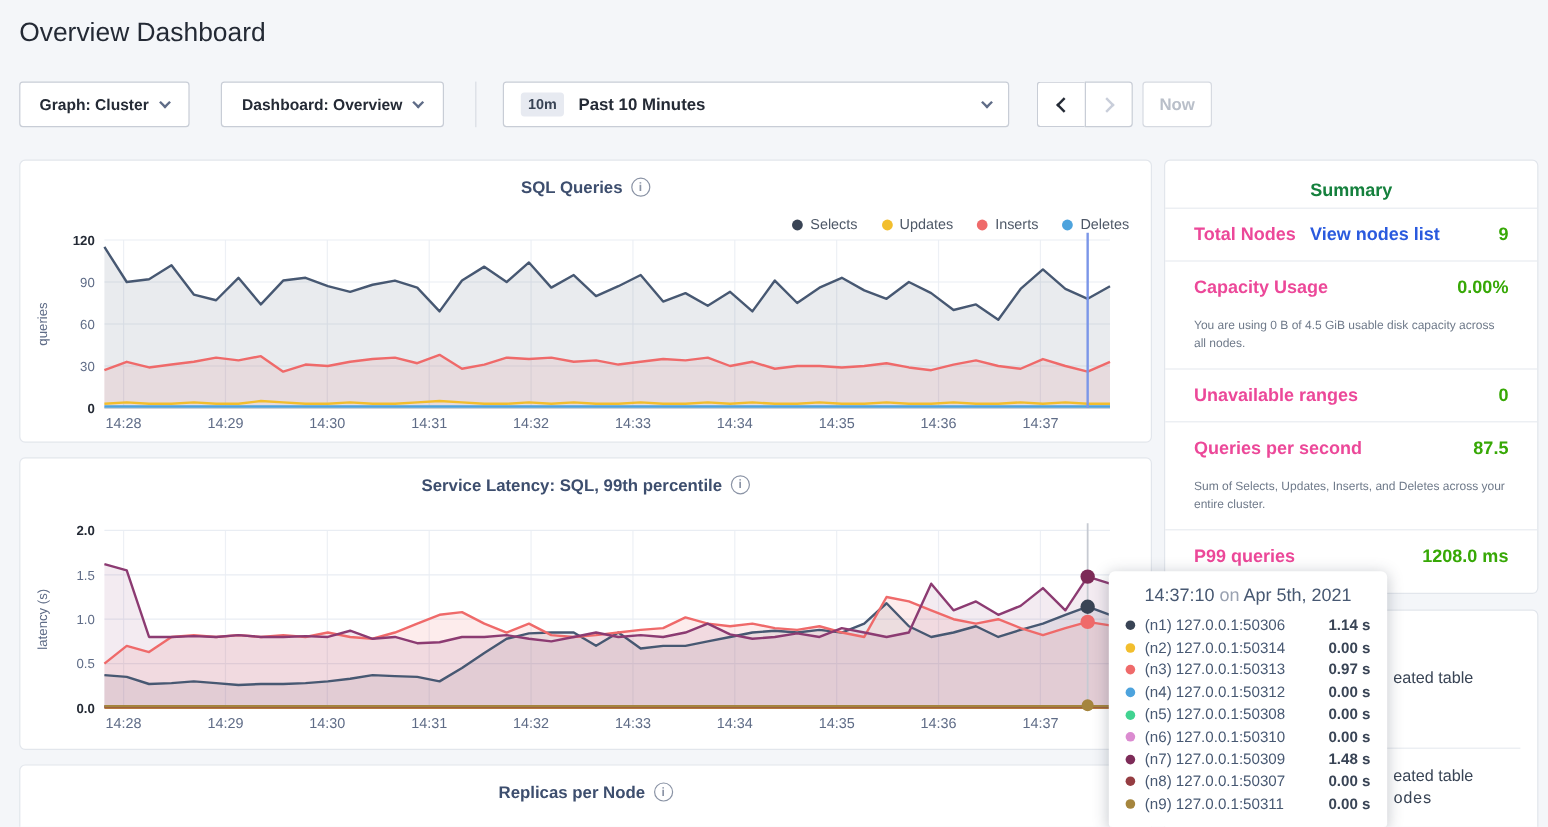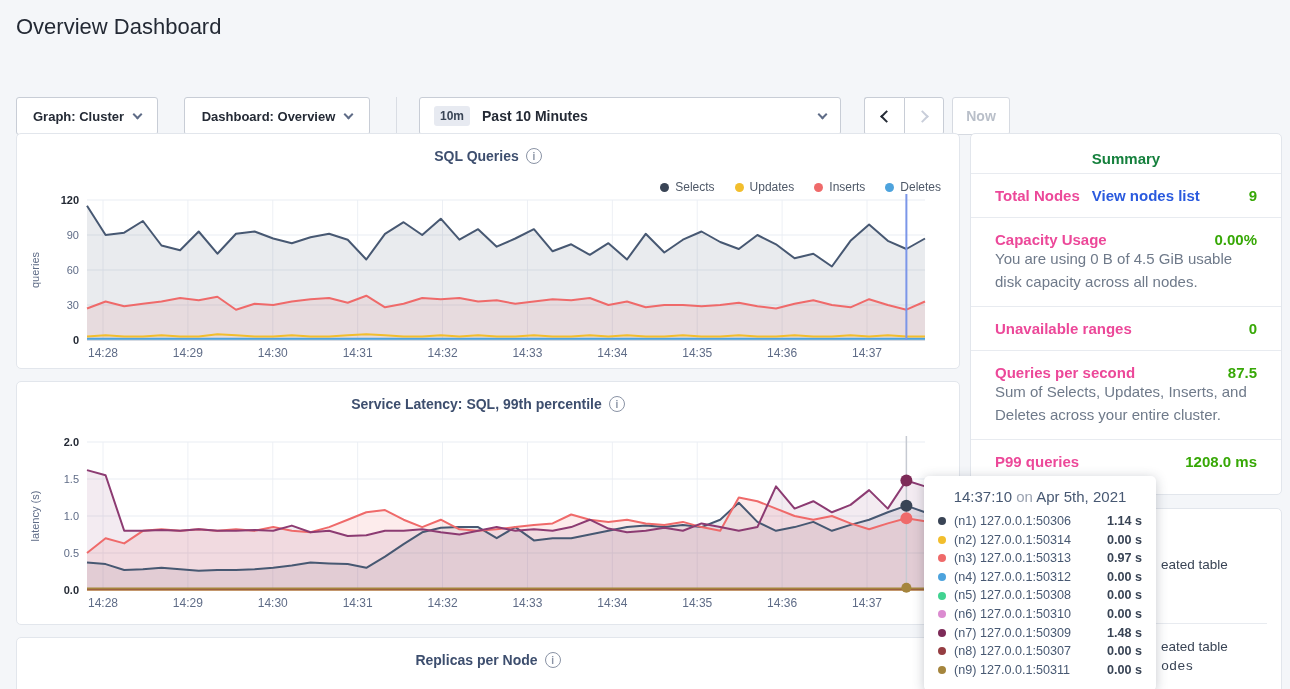--- a/index.html
+++ b/index.html
@@ -1,21 +1,21 @@
 <!DOCTYPE html>
 <html><head>
 <meta charset="utf-8">
 <style>
   * { margin:0; padding:0; box-sizing:border-box; }
   html,body { width:1290px; height:689px; overflow:hidden; background:#F4F6F9;
               font-family:"Liberation Sans", sans-serif; color:#242A35; position:relative; }
   .page-title { position:absolute; left:16px; top:14px; font-size:22px; font-weight:500; color:#242A35; }
 
   
-  .controls { position:absolute; left:0; top:68px; width:1290px; height:38px;margin-top:29px; }
+  .controls { position:absolute; left:0; top:68px; width:1290px; height:38px; }
   .dd { position:absolute; height:38px; background:#fff; border:1px solid #C8CDD6; border-radius:3px;
         display:flex; align-items:center; justify-content:center; gap:10px; font-size:13px; font-weight:700;
         color:#242A35; cursor:pointer; }
   .chev { width:7px; height:7px; border-right:2px solid #5F6C87; border-bottom:2px solid #5F6C87;
           transform:rotate(45deg); margin-top:-4px; }
   .vdivider { position:absolute; left:396px; top:0; width:1px; height:38px; background:#D9DDE4; }
   .timesel { position:absolute; left:419px; top:0; width:422px; height:38px; background:#fff;
              border:1px solid #C8CDD6; border-radius:3px; display:flex; align-items:center; padding:0 14px; gap:12px; cursor:pointer;}
   .timebadge { background:#E7EAF1; border-radius:3px; padding:3px 6px; font-size:12px; font-weight:700; color:#394455; }
   .timelabel { font-size:14px; font-weight:700; color:#242A35; }
@@ -50,21 +50,21 @@
   #sql-chart { top:56px; } #latency-chart { top:50px; }
 
   
   .summary-title { text-align:center; font-size:15px; font-weight:700; color:#15803d; padding:16px 0 6px; }
   .srow { padding:13px 24px; border-top:1px solid #E8EBF0; }
   .srow:first-of-type { border-top:none; }
   .srow-main { display:flex; align-items:baseline; }
   .srow-label { font-size:15px; font-weight:700; color:#ec4899; }
   .srow-link { font-size:15px; font-weight:700; color:#2A5ADE; margin-left:12px; cursor:pointer; }
   .srow-value { margin-left:auto; font-size:15px; font-weight:700; color:#37A806; }
-  .srow-caption { margin-top:0; font-size:15px; color:#6F7A8A; line-height:1.5; }
+  .srow-caption { margin-top:16px; font-size:10px; color:#6F7A8A; line-height:1.5; }
 
   
   .events-title { text-align:center; font-size:15px; font-weight:700; color:#242A35; padding-top:18px; }
   .efrag { position:absolute; font-size:13.5px; color:#394455; }
   .efrag1 { left:190px; top:48px; }
   .ediv { position:absolute; left:16px; top:114px; width:280px; height:1px; background:#E8EBF0; }
   .efrag2 { left:190px; top:130px; }
   .efrag3 { left:190px; top:150px;font-family:Liberation Mono, monospace; }
 
   

